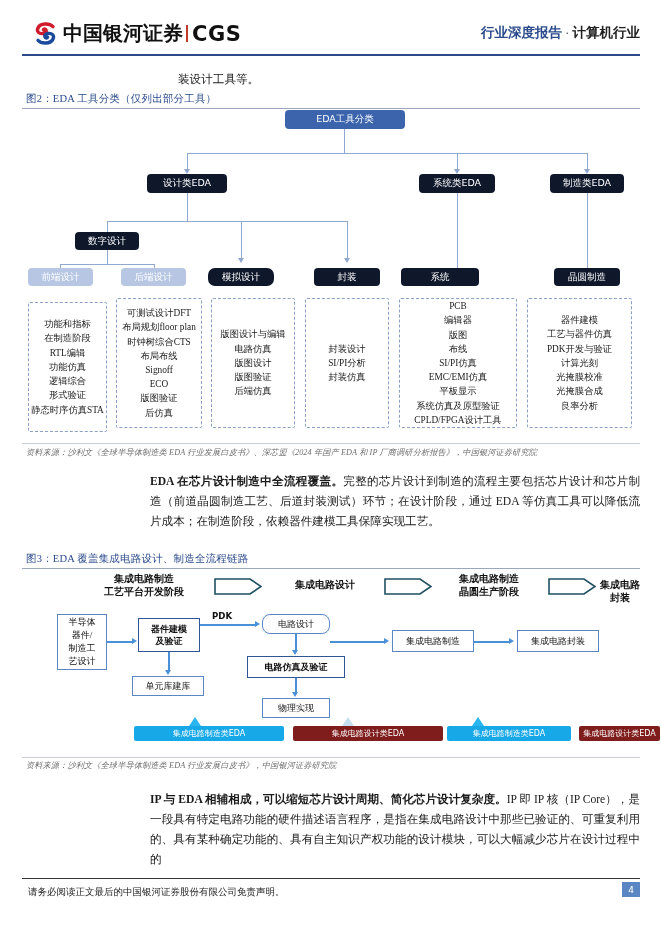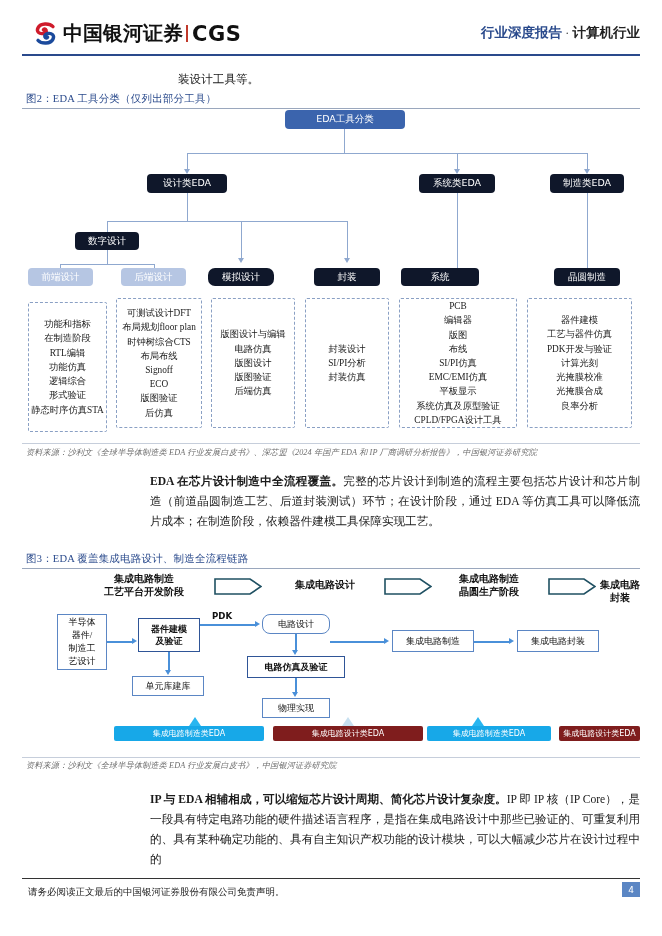--- a/index.html
+++ b/index.html
@@ -56,21 +56,21 @@
         display:flex;align-items:center;justify-content:center;text-align:center;
         font-size:9px;line-height:12.5px;color:#111;box-sizing:border-box;}
   .fbox.strong{border:1.4px solid #2f5597;font-weight:bold;}
   .fln{position:absolute;background:#4a90d9;}
   .flnv{width:1.6px;}
   .flnh{height:1.6px;}
   .farw-r{position:absolute;width:0;height:0;border-top:3.6px solid transparent;border-bottom:3.6px solid transparent;border-left:5px solid #4a90d9;}
   .farw-d{position:absolute;width:0;height:0;border-left:3.6px solid transparent;border-right:3.6px solid transparent;border-top:5px solid #4a90d9;}
   .pdk-lbl{position:absolute;font-size:8.6px;font-weight:bold;font-family:"DejaVu Sans","Liberation Sans",sans-serif;color:#111;}
   .bar{position:absolute;height:15px;border-radius:2px;display:flex;align-items:center;justify-content:center;
-       font-family:"DejaVu Sans","Liberation Sans",sans-serif;font-size:8px;color:#fff;}
+       font-family:"DejaVu Sans","Liberation Sans",sans-serif;font-size:8px;color:#fff;margin-left:20px;}
   .bar-cyan{background:#17a8e8;}
   .bar-pale{background:#7f1d1d;color:#ffffff;}
   .upar{position:absolute;width:0;height:0;border-left:6px solid transparent;border-right:6px solid transparent;}
   .upar-cyan{border-bottom:9px solid #29b6f0;}
   .upar-pale{border-bottom:9px solid #c7e0f0;}
 
   
   .ft-rule{position:absolute;left:22px;top:878px;width:618px;height:1.2px;background:#333;}
   .ft-txt{position:absolute;left:28px;top:886px;font-size:9.5px;color:#222;}
   .ft-num{position:absolute;right:22px;top:882px;width:18px;height:15px;background:#5b86c4;color:#fff;

